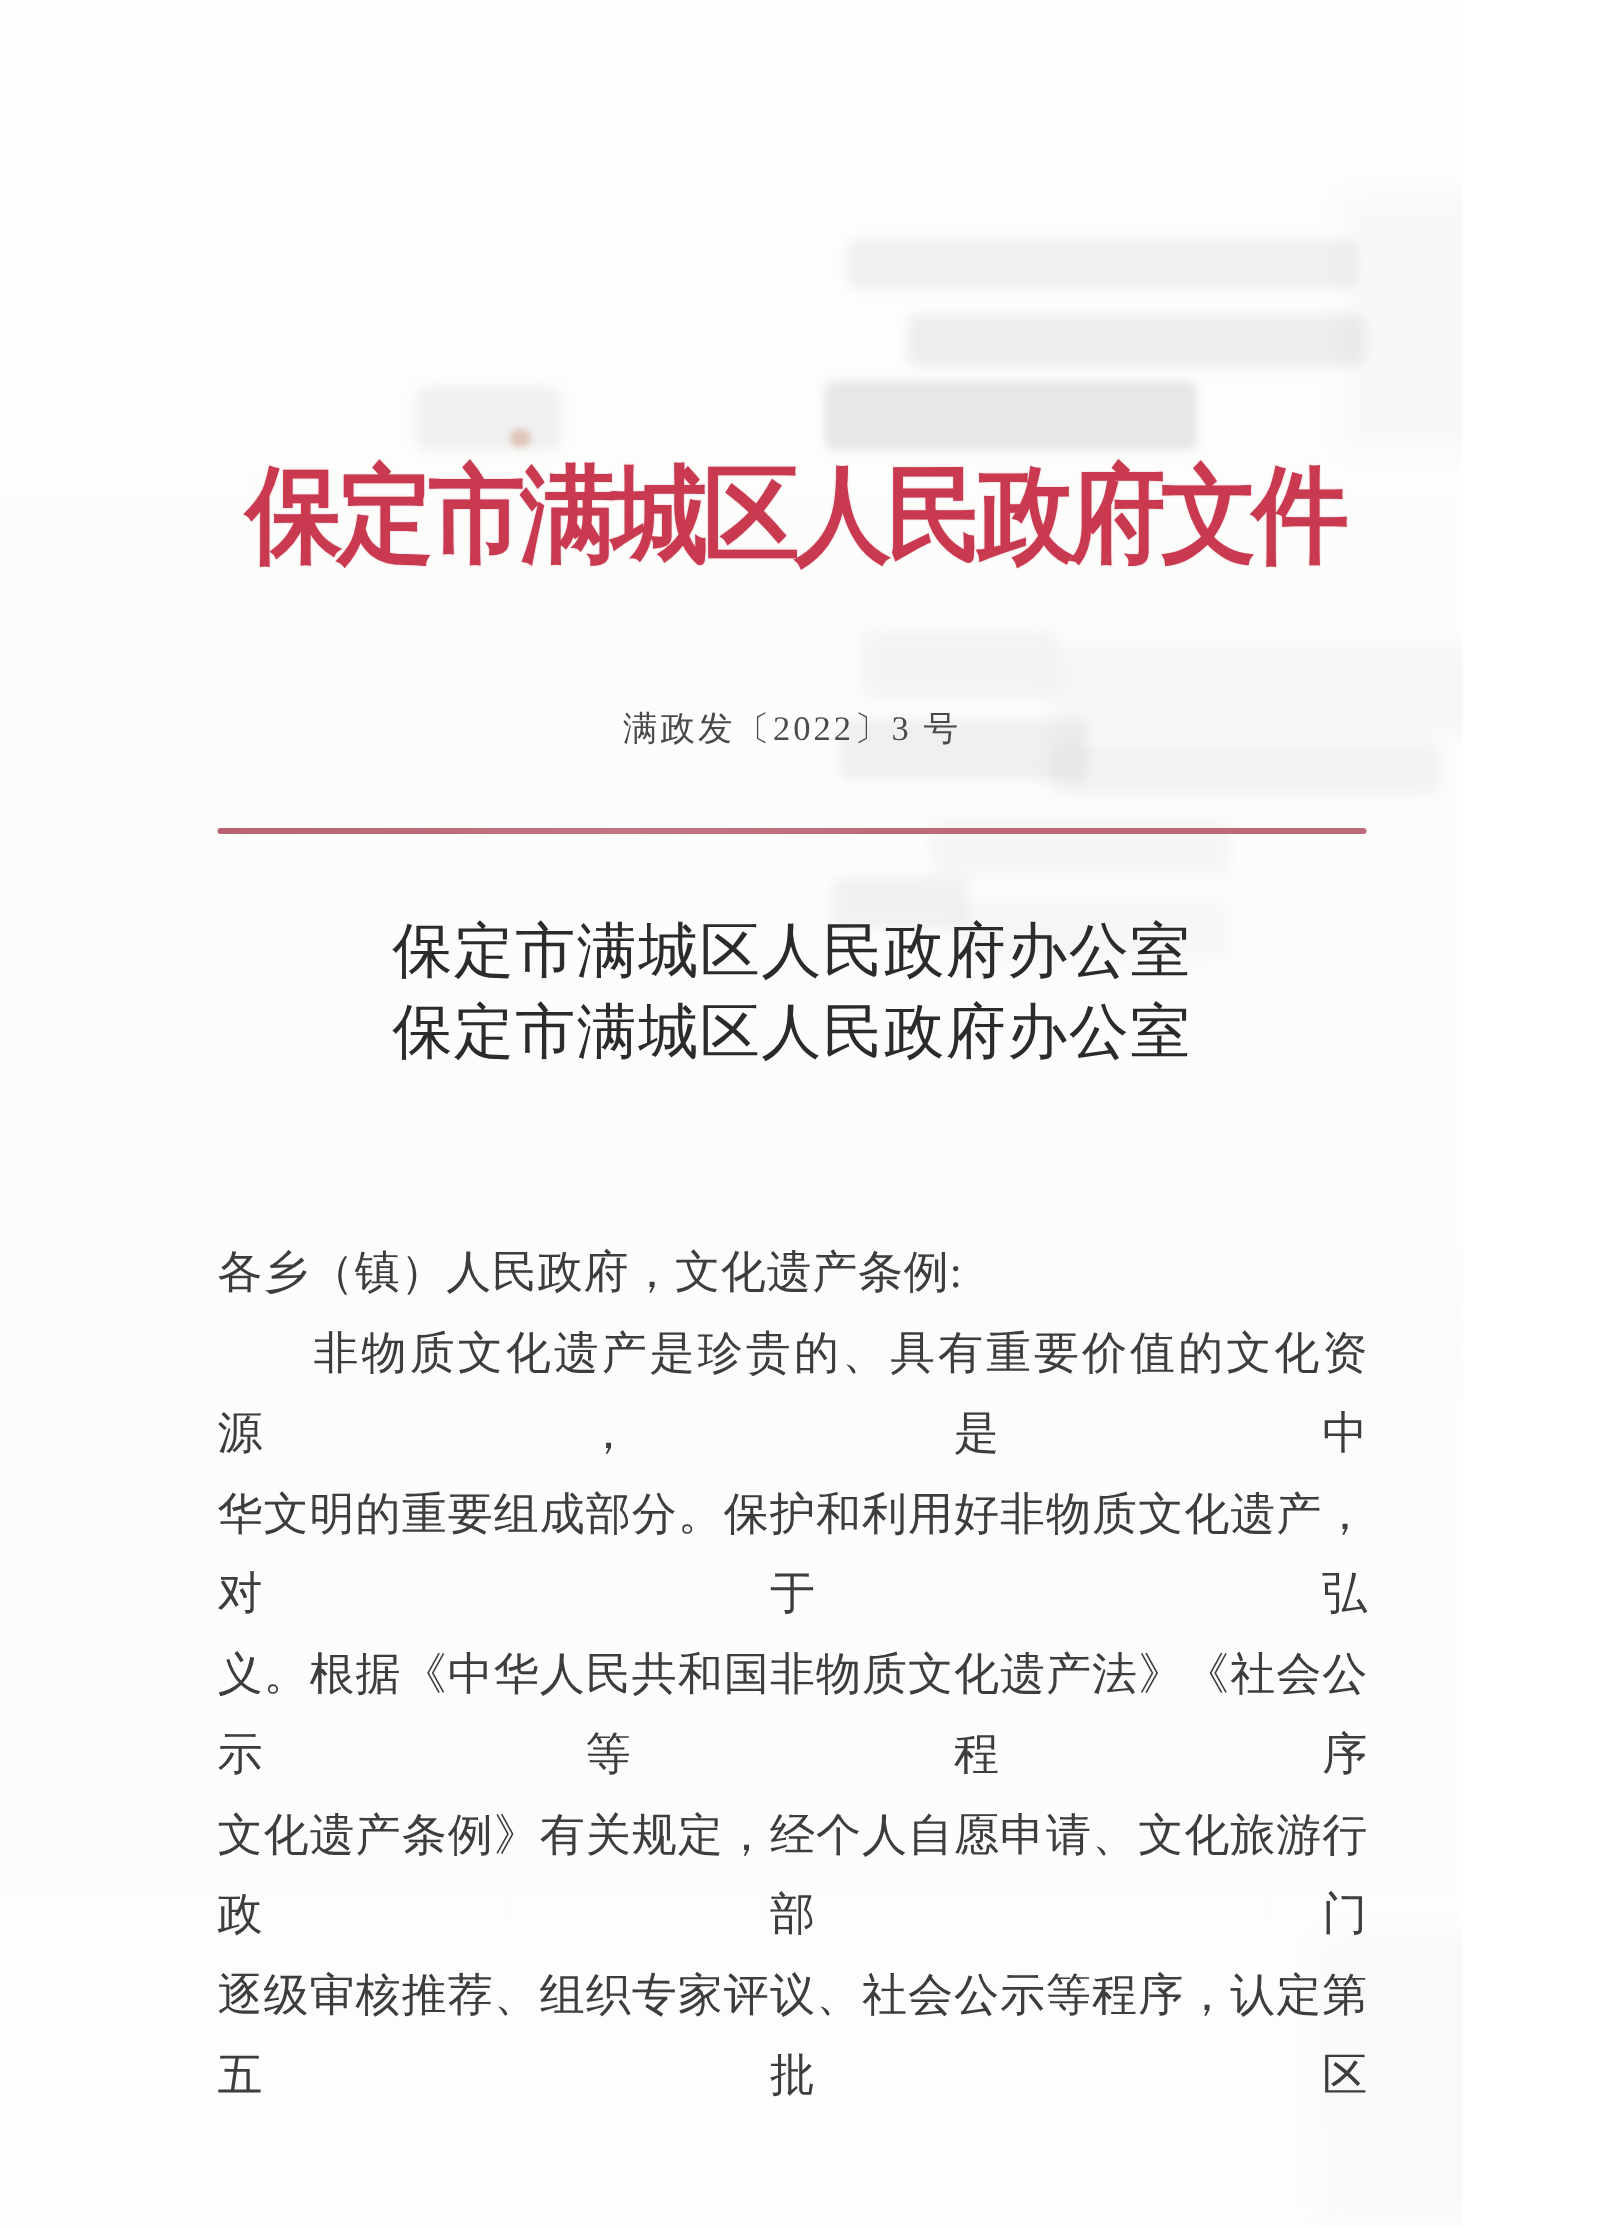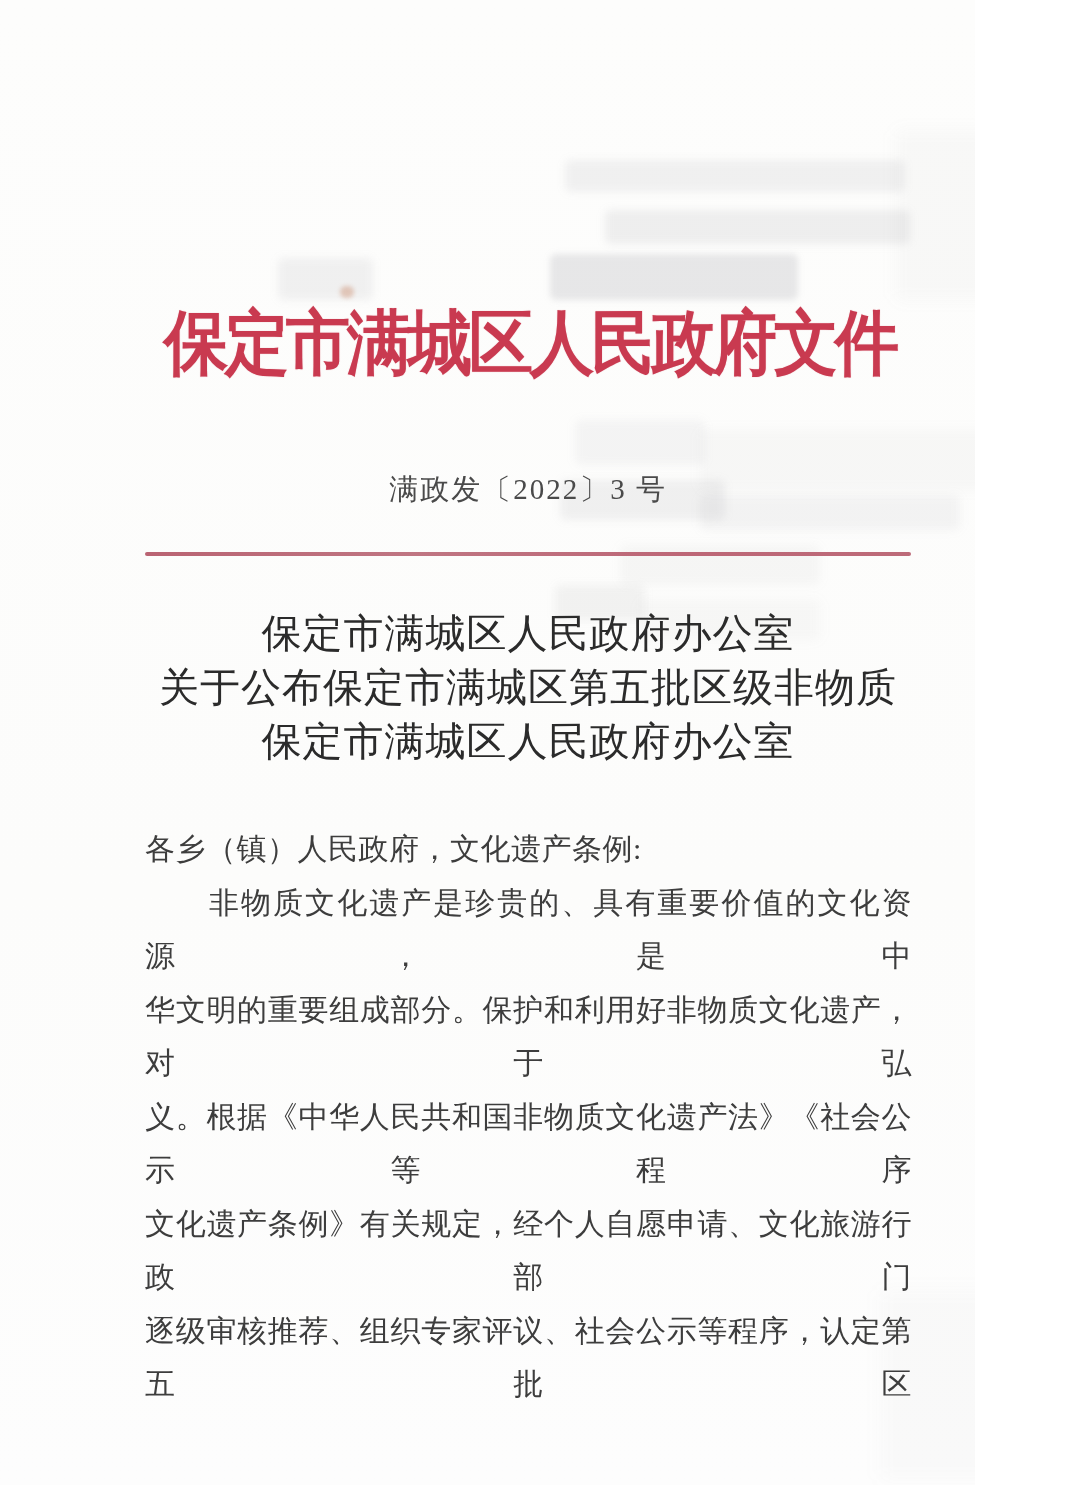--- a/index.html
+++ b/index.html
@@ -70,21 +70,21 @@
     white-space: nowrap;
   }
 
   
   .doc-number {
     position: absolute;
     left: 0;
     top: 470px;
     width: 1056px;
     text-align: center;
-    font-size: 29px;
+    font-size: 23px;
     letter-spacing: 2px;
     color: #4a4a4a;
   }
 
   
   .red-divider {
     position: absolute;
     left: 145px;
     top: 552px;
     width: 766px;
@@ -154,21 +154,20 @@
   <div class="edge-line"></div>
 
   <h1 class="red-header">保定市满城区人民政府文件</h1>
 
   <div class="doc-number">满政发〔2022〕3 号</div>
 
   <div class="red-divider"></div>
 
   <div class="doc-title">
     <div>保定市满城区人民政府办公室</div>
-    <div>关于公布保定市满城区第五批区级非物质</div>
     <div>保定市满城区人民政府办公室</div>
   </div>
 
   <div class="doc-body">
     <div class="line">各乡（镇）人民政府，文化遗产条例:</div>
     <div class="line just">　　非物质文化遗产是珍贵的、具有重要价值的文化资源，是中</div>
     <div class="line just">华文明的重要组成部分。保护和利用好非物质文化遗产，对于弘</div>
     <div class="line just">义。根据《中华人民共和国非物质文化遗产法》《社会公示等程序</div>
     <div class="line just">文化遗产条例》有关规定，经个人自愿申请、文化旅游行政部门</div>
     <div class="line just">逐级审核推荐、组织专家评议、社会公示等程序，认定第五批区</div>

